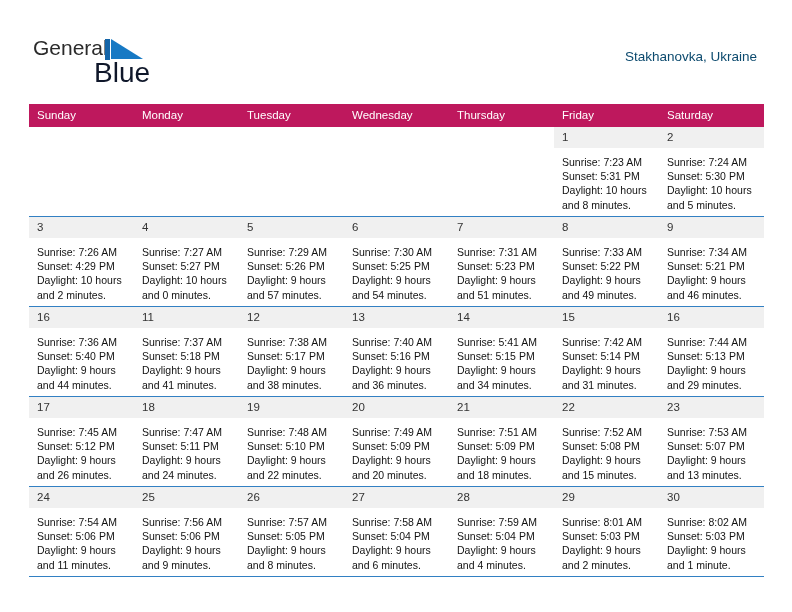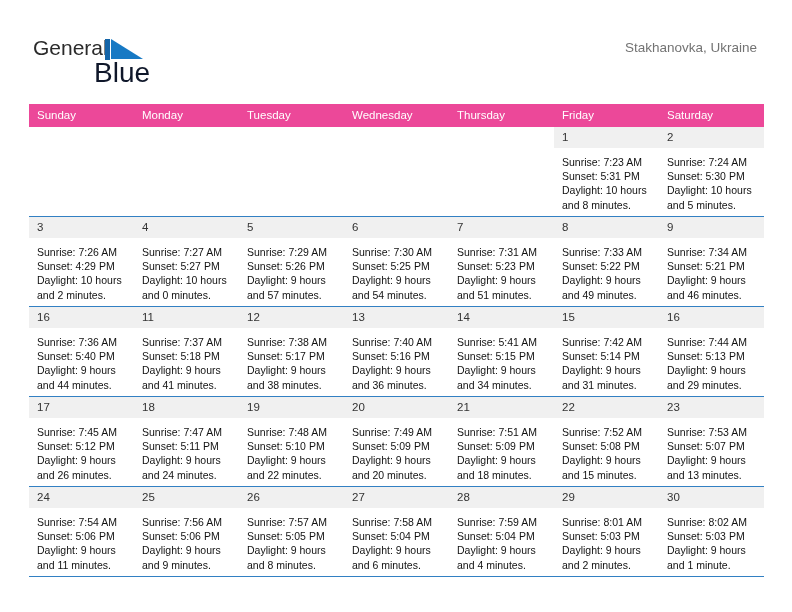--- a/index.html
+++ b/index.html
@@ -68,42 +68,42 @@
     text-align: right;
   }
   .cal-title {
     font-size: 26px;
     color: #000000;
     line-height: 32px;
     white-space: nowrap;
   }
   .cal-subtitle {
     font-size: 13.5px;
-    color: #737373;
+    color: #0c4a6e;
     line-height: 20px;
-    margin-top: 5px;
+    margin-top: 14px;
     white-space: nowrap;
   }
 
   
   .calendar {
     position: absolute;
     left: 29px;
     top: 104px;
     width: 735px;
   }
   table.cal {
     border-collapse: collapse;
     table-layout: fixed;
     width: 735px;
   }
   table.cal col { width: 105px; }
 
   thead th {
-    background: #ec4899;
+    background: #be185d;
     color: #ffffff;
     font-size: 11.5px;
     font-weight: normal;
     text-align: left;
     padding: 5px 0 6px 8px;
     height: 12px;
     border: none;
   }
 
   td.day {

